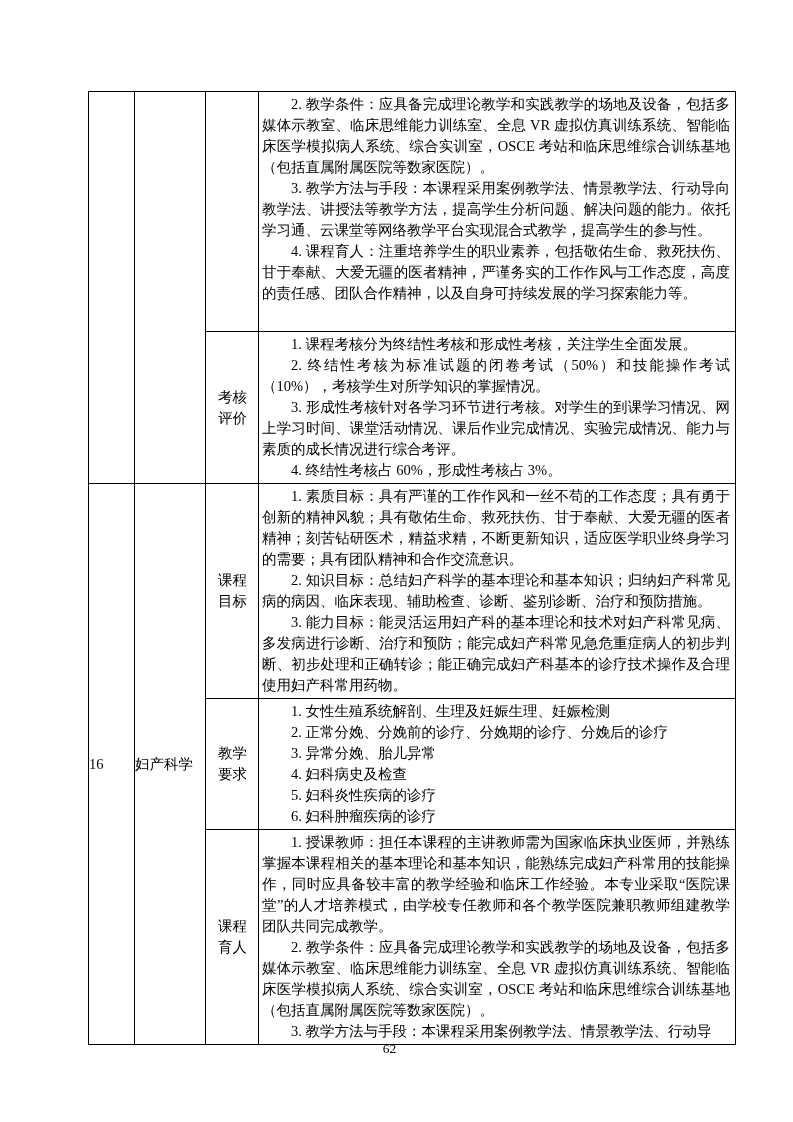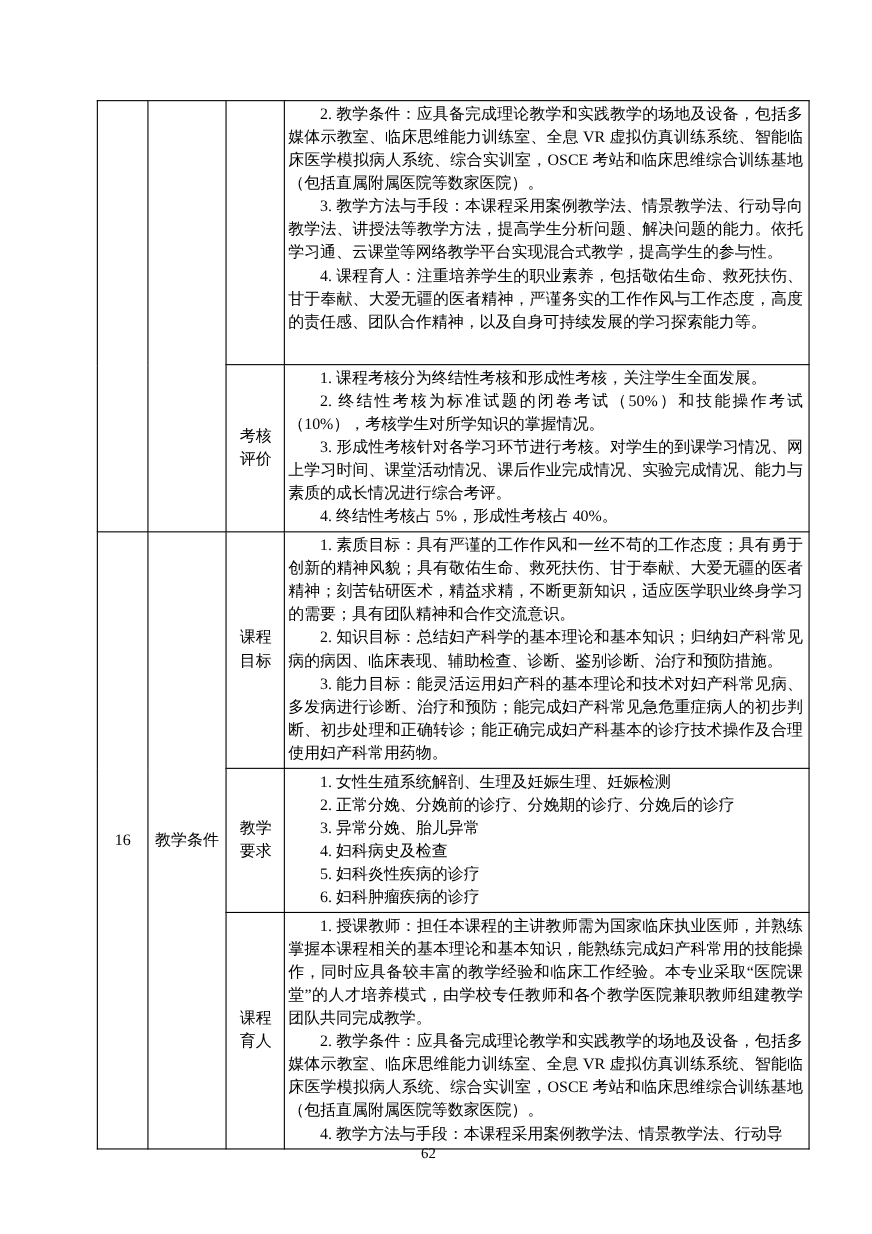--- a/index.html
+++ b/index.html
@@ -20,21 +20,20 @@
     border-collapse: collapse;
     table-layout: fixed;
   }
   .doc-table td {
     border: 1px solid #000000;
     font-size: 14.5px;
     line-height: 21px;
     overflow: hidden;
   }
   td.num-cell, td.course-cell {
-    text-align: center;
     vertical-align: middle;
     padding: 2px 0;
   }
   td.label-cell {
     text-align: right;
     vertical-align: middle;
     padding: 2px 11px;
   }
   td.content-cell {
     vertical-align: top;
@@ -82,27 +81,27 @@
           <p>4. 课程育人：注重培养学生的职业素养，包括敬佑生命、救死扶伤、甘于奉献、大爱无疆的医者精神，严谨务实的工作作风与工作态度，高度的责任感、团队合作精神，以及自身可持续发展的学习探索能力等。</p>
         </td>
       </tr>
 
       <tr class="r1">
         <td class="label-cell">考核评价</td>
         <td class="content-cell">
           <p>1. 课程考核分为终结性考核和形成性考核，关注学生全面发展。</p>
           <p>2. 终结性考核为标准试题的闭卷考试（50%）和技能操作考试（10%），考核学生对所学知识的掌握情况。</p>
           <p>3. 形成性考核针对各学习环节进行考核。对学生的到课学习情况、网上学习时间、课堂活动情况、课后作业完成情况、实验完成情况、能力与素质的成长情况进行综合考评。</p>
-          <p>4. 终结性考核占 5%，形成性考核占 40%。</p>
+          <p>4. 终结性考核占 60%，形成性考核占 3%。</p>
         </td>
       </tr>
 
       <tr class="r2">
         <td class="num-cell" rowspan="3">16</td>
-        <td class="course-cell" rowspan="3">教学条件</td>
+        <td class="course-cell" rowspan="3">妇产科学</td>
         <td class="label-cell">课程目标</td>
         <td class="content-cell">
           <p>1. 素质目标：具有严谨的工作作风和一丝不苟的工作态度；具有勇于创新的精神风貌；具有敬佑生命、救死扶伤、甘于奉献、大爱无疆的医者精神；刻苦钻研医术，精益求精，不断更新知识，适应医学职业终身学习的需要；具有团队精神和合作交流意识。</p>
           <p>2. 知识目标：总结妇产科学的基本理论和基本知识；归纳妇产科常见病的病因、临床表现、辅助检查、诊断、鉴别诊断、治疗和预防措施。</p>
           <p>3. 能力目标：能灵活运用妇产科的基本理论和技术对妇产科常见病、多发病进行诊断、治疗和预防；能完成妇产科常见急危重症病人的初步判断、初步处理和正确转诊；能正确完成妇产科基本的诊疗技术操作及合理使用妇产科常用药物。</p>
         </td>
       </tr>
 
       <tr class="r3">
         <td class="label-cell">教学要求</td>
@@ -114,21 +113,21 @@
           <p>5. 妇科炎性疾病的诊疗</p>
           <p>6. 妇科肿瘤疾病的诊疗</p>
         </td>
       </tr>
 
       <tr class="r4">
         <td class="label-cell">课程育人</td>
         <td class="content-cell">
           <p>1. 授课教师：担任本课程的主讲教师需为国家临床执业医师，并熟练掌握本课程相关的基本理论和基本知识，能熟练完成妇产科常用的技能操作，同时应具备较丰富的教学经验和临床工作经验。本专业采取“医院课堂”的人才培养模式，由学校专任教师和各个教学医院兼职教师组建教学团队共同完成教学。</p>
           <p>2. 教学条件：应具备完成理论教学和实践教学的场地及设备，包括多媒体示教室、临床思维能力训练室、全息 VR 虚拟仿真训练系统、智能临床医学模拟病人系统、综合实训室，OSCE 考站和临床思维综合训练基地（包括直属附属医院等数家医院）。</p>
-          <p>4. 教学方法与手段：本课程采用案例教学法、情景教学法、行动导</p>
+          <p>3. 教学方法与手段：本课程采用案例教学法、情景教学法、行动导</p>
         </td>
       </tr>
     </tbody>
   </table>
 
   <div class="page-number">62</div>
 
 </div>
 
 </body></html>

